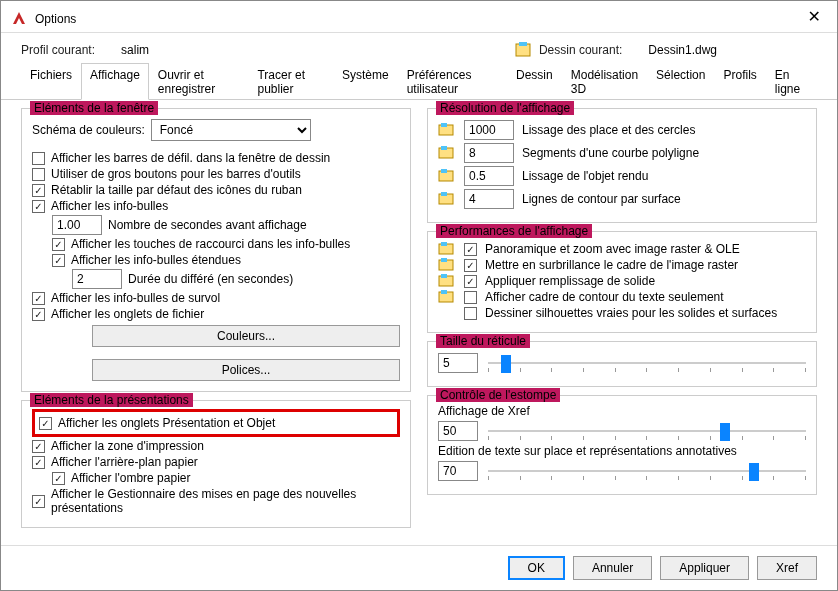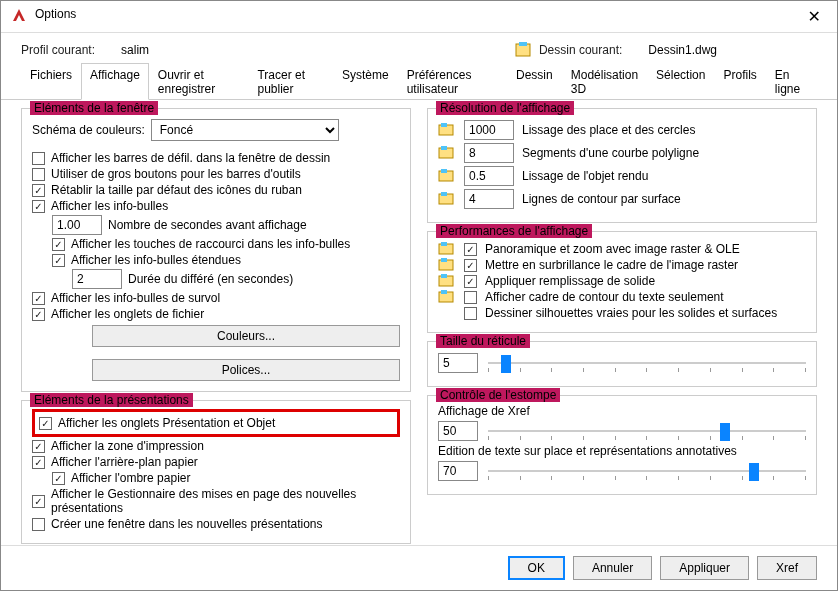--- a/index.html
+++ b/index.html
@@ -1,17 +1,17 @@
 <!DOCTYPE html>
 <html><head>
 <meta charset="utf-8">
 <style>
 * { box-sizing: border-box; font-family: "Segoe UI", Tahoma, sans-serif; font-size: 12px; }
 body { margin: 0; background: #fff; width: 838px; height: 591px; border: 1px solid #888; display: flex; flex-direction: column; }
-.titlebar { display: flex; align-items: flex-start; padding: 6px 10px; border-bottom: 1px solid #ddd; }
+.titlebar { display: flex; align-items: flex-end; padding: 6px 10px; border-bottom: 1px solid #ddd; }
 .titlebar .logo { width: 16px; height: 16px; margin-right: 8px; display: flex; align-items: center; justify-content: center; }
 .titlebar .title { flex: 1; }
 .titlebar .close { font-size: 16px; cursor: pointer; padding: 0 6px; }
 .infobar { display: flex; padding: 8px 20px 4px; align-items: center; }
 .infobar .label { color: #222; }
 .infobar .val { margin-left: 26px; }
 .infobar .spacer { flex: 1; }
 .drawing-icon { width: 18px; height: 18px; margin-right: 6px; display: inline-flex; align-items: center; justify-content: center; }
 .tabs { display: flex; padding: 0 20px; border-bottom: 1px solid #ccc; }
 .tab { padding: 4px 8px; border: 1px solid transparent; border-bottom: none; cursor: pointer; margin-bottom: -1px; }
@@ -19,21 +19,21 @@
 .content { flex: 1; display: flex; padding: 8px 20px; gap: 16px; overflow: hidden; }
 .col { flex: 1; display: flex; flex-direction: column; gap: 8px; }
 .group { border: 1px solid #ccc; padding: 8px 10px 10px; position: relative; }
 .group-title { position: absolute; top: -8px; left: 8px; background: #be185d; padding: 0 4px; }
 .row { display: flex; align-items: center; gap: 6px; margin: 2px 0; }
 .row.indent1 { margin-left: 20px; }
 .row.indent2 { margin-left: 40px; }
 .checkbox { width: 13px; height: 13px; border: 1px solid #666; display: inline-flex; align-items: center; justify-content: center; font-size: 10px; color: #222; cursor: pointer; }
 .checkbox.checked::before { content: "✓"; }
 select, input.txt { border: 1px solid #888; padding: 2px 4px; background: #fff; }
-select { width: 188px; }
+select { width: 160px; }
 input.num { width: 50px; border: 1px solid #888; padding: 2px 4px; text-align: left; }
 .btn { border: 1px solid #999; background: #eee; padding: 3px 18px; cursor: pointer; }
 .btns-row { display: flex; gap: 12px; margin-left: 60px; margin-top: 4px; flex-direction: column; }
 .highlight { border: 3px solid #d00; padding: 2px 4px; }
 .res-row { display: flex; align-items: center; gap: 8px; margin: 3px 0; }
 .res-icon { width: 18px; height: 14px; display: inline-block; }
 .res-input { width: 50px; border: 1px solid #888; padding: 2px 4px; }
 .slider-row { display: flex; align-items: center; gap: 10px; margin: 2px 0; }
 .slider-val { width: 40px; border: 1px solid #888; padding: 2px 4px; }
 .slider-track { flex: 1; height: 22px; position: relative; }
@@ -160,24 +160,20 @@
           <span>Afficher l'arrière-plan papier</span>
         </div>
       <div class="row indent1">
           <span class="checkbox checked"></span>
           <span>Afficher l'ombre papier</span>
         </div>
       <div class="row">
           <span class="checkbox checked"></span>
           <span style="max-width:320px">Afficher le Gestionnaire des mises en page des nouvelles présentations</span>
         </div>
-      <div class="row">
-          <span class="checkbox"></span>
-          <span>Créer une fenêtre dans les nouvelles présentations</span>
-        </div>
     </div>
   </div>
 
   <div class="col">
     <div class="group">
       <span class="group-title">Résolution de l'affichage</span>
       <div class="res-row">
           <span class="res-icon"><svg width="18" height="14">
               <rect x="1" y="2" width="14" height="10" fill="#ffe082" stroke="#b58900"></rect>
               <rect x="3" y="0" width="6" height="4" fill="#4fc3f7"></rect>

